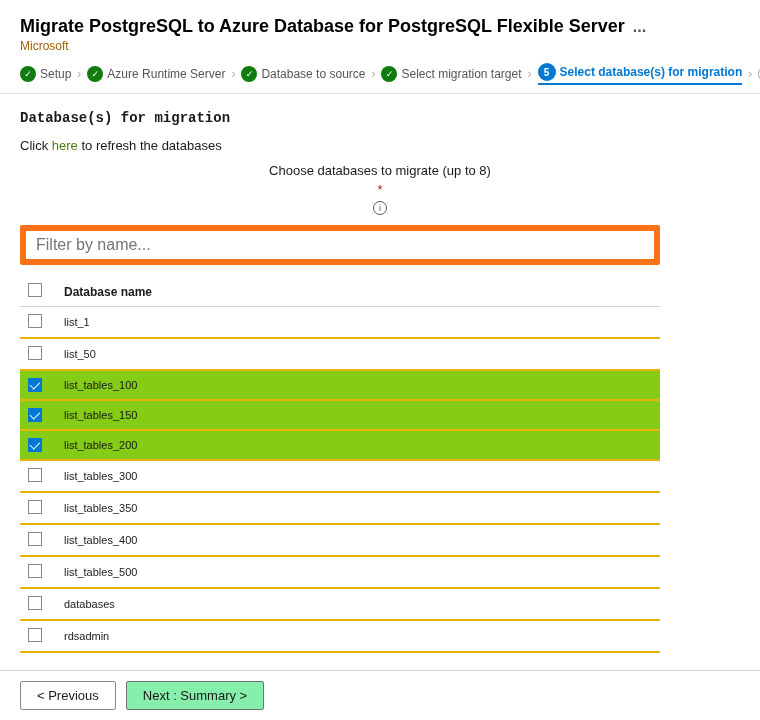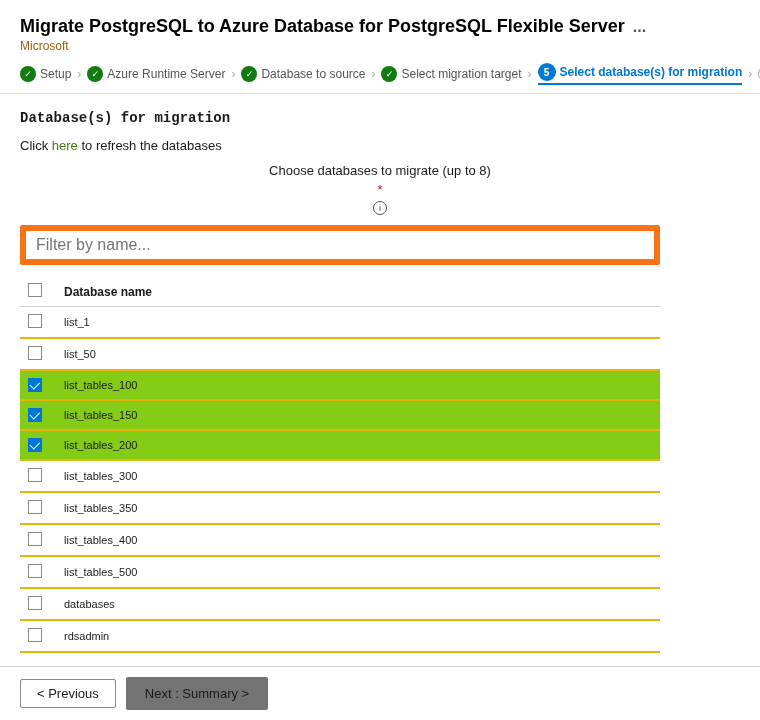--- a/index.html
+++ b/index.html
@@ -215,22 +215,22 @@
       padding: 6px 16px;
       font-size: 13px;
       border: 1px solid #8a8a8a;
       background: #fff;
       color: #1a1a1a;
       cursor: pointer;
       border-radius: 2px;
       font-family: 'Segoe UI', Arial, sans-serif;
     }
     .btn-primary {
-      background: #737373;
-      border: 3px solid #737373;
+      background: #86efac;
+      border: 1px solid #737373;
     }
   </style>
 </head>
 <body>
 
 <div class="header">
   <div class="title">
     <span>Migrate PostgreSQL to Azure Database for PostgreSQL Flexible Server</span>
     <span class="title-menu">...</span>
   </div>

